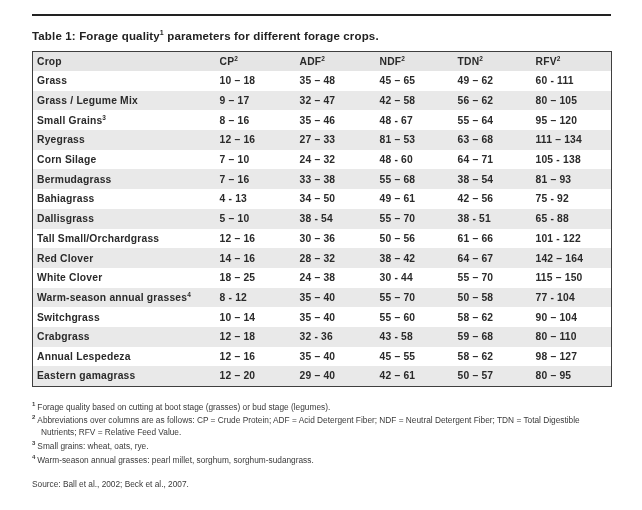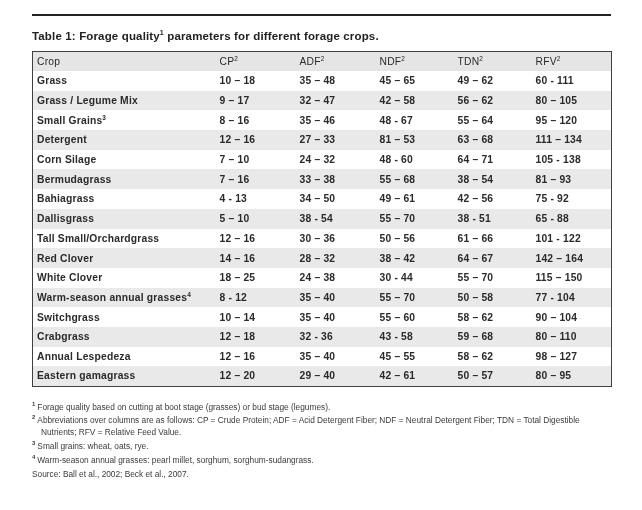--- a/index.html
+++ b/index.html
@@ -42,38 +42,38 @@
   table.forage th, table.forage td {
     height: 19.7px;
     text-align: left;
     vertical-align: middle;
     padding: 0 0 0 2px;
     white-space: nowrap;
     overflow: hidden;
     letter-spacing: 0.2px;
   }
   table.forage th.crop-col, table.forage td.crop-col { padding-left: 4px; }
-  table.forage thead th { background: #e5e5e5; font-weight: normal; }
+  table.forage thead th { background: #e5e5e5; font-weight: bold; }
   table.forage tbody tr:nth-child(even) { background: #e9e9e9; }
   table.forage sup { font-size: 6.5px; line-height: 0; }
   .footnotes {
     margin-top: 13px;
     width: 579px;
     font-size: 8.3px;
     font-weight: normal;
     color: #3a3a3a;
     line-height: 1.45;
   }
   .footnote {
     padding-left: 9px;
     text-indent: -9px;
     margin-bottom: 1px;
   }
   .footnote sup { font-size: 6px; font-weight: bold; margin-right: 2px; }
-  .source-line { margin-top: 2px; }
+  .source-line { margin-top: 12px; }
 </style>
 </head>
 <body>
 
 <div class="page">
 
   <div class="top-rule"></div>
 
   <div class="doc-title"><span>Table 1: Forage quality</span><sup>1</sup><span> parameters for different forage crops.</span></div>
 
@@ -115,21 +115,21 @@
         </tr>
         <tr>
           <td class="crop-col"><span>Small Grains</span><sup>3</sup></td>
           <td>8 – 16</td>
           <td>35 – 46</td>
           <td>48 - 67</td>
           <td>55 – 64</td>
           <td>95 – 120</td>
         </tr>
         <tr>
-          <td class="crop-col"><span>Detergent</span></td>
+          <td class="crop-col"><span>Ryegrass</span></td>
           <td>12 – 16</td>
           <td>27 – 33</td>
           <td>81 – 53</td>
           <td>63 – 68</td>
           <td>111 – 134</td>
         </tr>
         <tr>
           <td class="crop-col"><span>Corn Silage</span></td>
           <td>7 – 10</td>
           <td>24 – 32</td>

